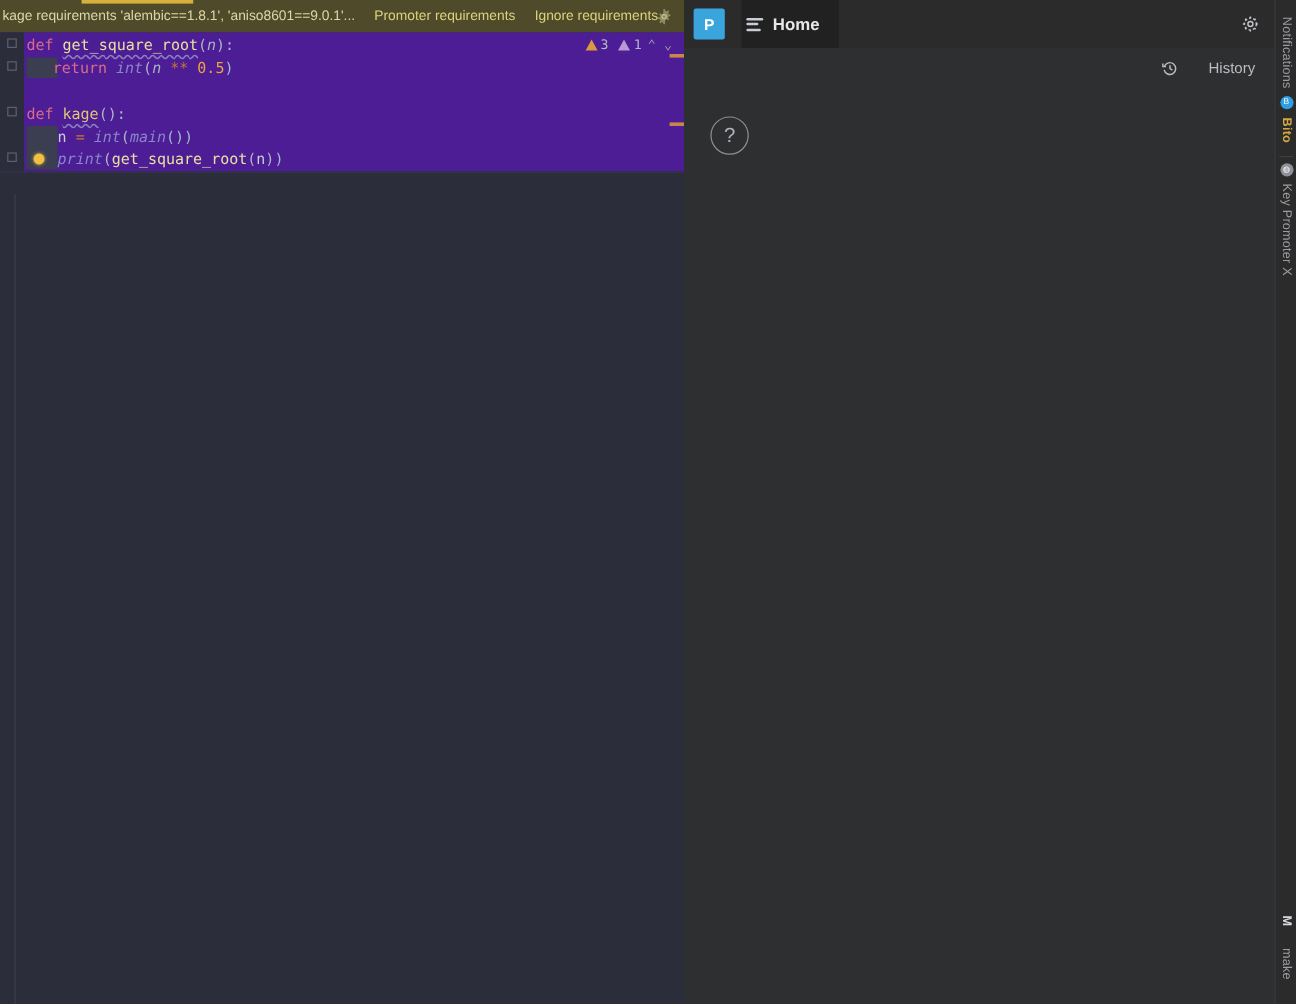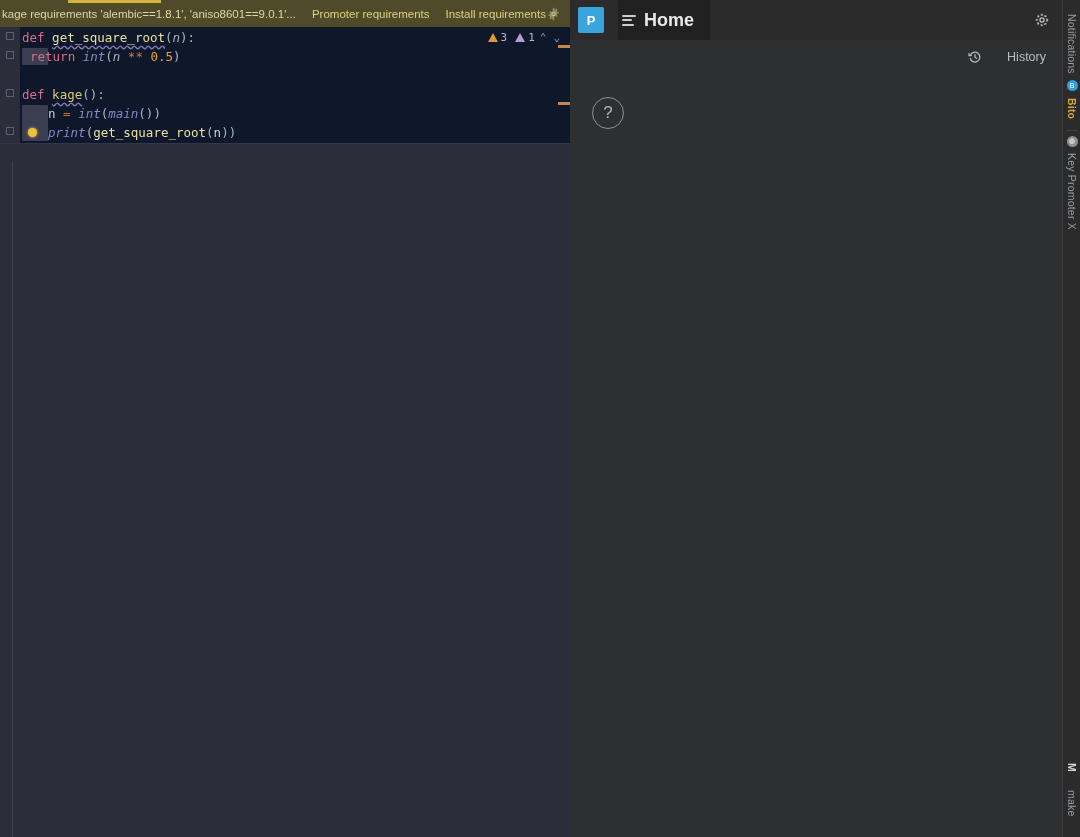--- a/index.html
+++ b/index.html
@@ -31,21 +31,21 @@
   #notif-bar .lnk {
     margin-left: 16px; color: #dcd27e; cursor: pointer;
   }
   #notif-gear {
     position: absolute; right: 10px; top: 50%; transform: translateY(-50%);
     width: 13px; height: 13px; opacity: .85;
   }
 
   #code-area {
     position: absolute; left: 0; top: 27px; width: 570px; height: 116px;
-    background: #0f172a;
+    background: #4c1d95;
     font-family: "DejaVu Sans Mono", monospace;
     font-size: 12.5px;
   }
   #gutter {
     position: absolute; left: 0; top: 0; width: 20px; height: 116px;
     background: #2b2d3b;
   }
   .fold {
     position: absolute; left: 6px; width: 8px; height: 8px;
     border: 1px solid #5b5f73;
@@ -116,21 +116,21 @@
     margin-left: 14px; height: 40px; display: flex; align-items: center;
     gap: 8px; padding-right: 16px; background: #212121;
     cursor: pointer;
   }
   #tab-home-inner { display:flex; align-items:center; gap:8px; padding-left: 4px;}
   .menu-lines { display: flex; flex-direction: column; gap: 2.5px; width: 14px; }
   .menu-lines i { display: block; height: 2px; background: #c9ccd1; border-radius: 1px; }
   .menu-lines i:nth-child(1) { width: 14px; }
   .menu-lines i:nth-child(2) { width: 10px; }
   .menu-lines i:nth-child(3) { width: 12px; }
-  #tab-home-label { color: #e6e8ea; font-size: 18px; font-weight: bold; }
+  #tab-home-label { color: #e6e8ea; font-size: 14px; font-weight: bold; }
   #panel-gear {
     position: absolute; right: 12px; top: 12px; width: 16px; height: 16px;
     cursor: pointer;
   }
 
   #history-btn {
     position: absolute; right: 16px; top: 50px;
     display: flex; align-items: center; gap: 25px;
     color: #b9bcc0; font-size: 12.5px; cursor: pointer;
   }
@@ -176,21 +176,21 @@
 <body>
 
 <div id="root">
 
   <div id="editor">
 
     <div id="notif-bar">
       <div class="accent-top"></div>
       <span id="notif-msg">kage requirements 'alembic==1.8.1', 'aniso8601==9.0.1'...</span>
       <span class="lnk">Promoter requirements</span>
-      <span class="lnk">Install requirements</span>
+      <span class="lnk">Ignore requirements</span>
       <span id="notif-gear">
         <svg viewBox="0 0 16 16" width="13" height="13">
             <path fill="#d6cf9a" d="M8 5.2A2.8 2.8 0 1 0 8 10.8 2.8 2.8 0 0 0 8 5.2zm0 1.4a1.4 1.4 0 1 1 0 2.8 1.4 1.4 0 0 1 0-2.8z"></path>
           <path fill="#d6cf9a" d="M7.2 0h1.6l.3 1.9 1.3.55 1.6-1.1 1.13 1.13-1.1 1.6.55 1.3 1.9.3v1.6l-1.9.3-.55 1.3 1.1 1.6-1.13 1.13-1.6-1.1-1.3.55L8.8 16H7.2l-.3-1.9-1.3-.55-1.6 1.1L2.87 13.5l1.1-1.6-.55-1.3L1.52 10.3V8.7l1.9-.3.55-1.3-1.1-1.6L4 4.37l1.6 1.1 1.3-.55z" opacity=".55"></path>
         </svg>
       </span>
     </div>
 
     <div id="code-area">
       <div id="gutter">
@@ -199,21 +199,21 @@
         <div class="fold" style="top:62px;"></div>
         <div class="fold" style="top:100px;"></div>
       </div>
 
       <div class="hl-block" style="left:22px; top:21px; width:26px; height:17px;"></div>
       <div class="hl-block" style="left:22px; top:78px; width:26px; height:36px;"></div>
       <div class="bulb" style="left:28px; top:101px;"></div>
 
       <div class="code-line" style="top:1px;"><span class="kw2">def</span> <span class="fn sq">get_square_root</span><span class="par">(</span><span class="var">n</span><span class="par">):</span></div>
 
-      <div class="code-line" style="top:20px; left:30px;"><span class="kw2">return</span> <span class="bi">int</span><span class="par">(</span><span class="var">n</span> <span class="op">**</span> <span class="num">0.5</span><span class="par">)</span></div>
+      <div class="code-line" style="top:20px; left:44px;"><span class="kw2">return</span> <span class="bi">int</span><span class="par">(</span><span class="var">n</span> <span class="op">**</span> <span class="num">0.5</span><span class="par">)</span></div>
 
       <div class="code-line" style="top:58px;"><span class="kw2">def</span> <span class="fn2 sq">kage</span><span class="par">():</span></div>
 
       <div class="code-line" style="top:77px; left:48px;"><span class="plain">n</span> <span class="op">=</span> <span class="bi">int</span><span class="par">(</span><span class="bi">main</span><span class="par">())</span></div>
 
       <div class="code-line" style="top:96px; left:48px;"><span class="bi">print</span><span class="par">(</span><span class="fn">get_square_root</span><span class="par">(</span><span class="plain">n</span><span class="par">))</span></div>
 
       <div id="warn-cluster">
         <span class="tri tri-o"></span>
         <span>3</span>

